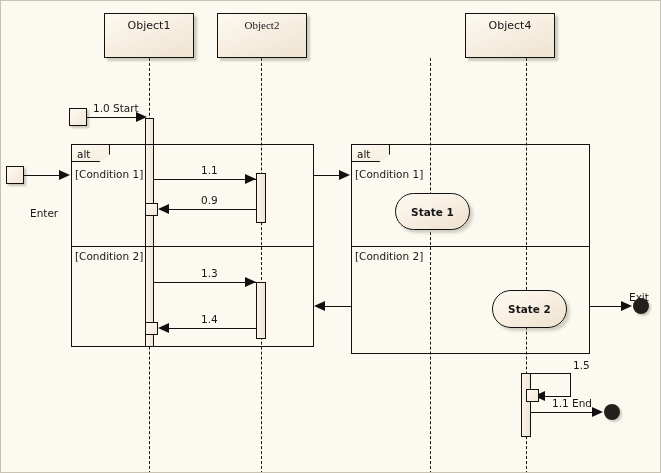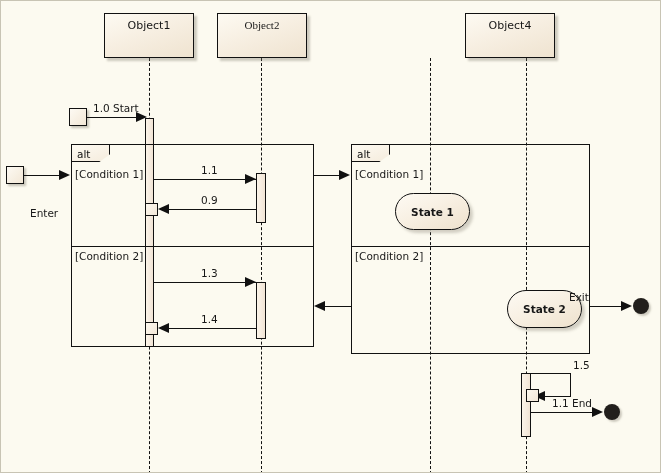--- a/index.html
+++ b/index.html
@@ -237,27 +237,27 @@
   <div class="hline" style="left:313px; top:174px; width:28px;"></div>
   <div class="arrowhead arrow-right" style="left:338px; top:169px;"></div>
 
   <div class="hline" style="left:316px; top:305px; width:34px;"></div>
   <div class="arrowhead arrow-left" style="left:313px; top:300px;"></div>
 
   <div class="state" style="left:394px; top:192px; width:75px; height:37px;">
     <span class="label">State 1</span>
   </div>
 
-  <div class="state" style="left:506px; top:289px; width:75px; height:38px;">
+  <div class="state" style="left:491px; top:289px; width:75px; height:38px;">
     <span class="label">State 2</span>
   </div>
 
   <div class="hline" style="left:589px; top:305px; width:37px;"></div>
   <div class="arrowhead arrow-right" style="left:620px; top:300px;"></div>
-  <div class="msg-label" style="left:568px; top:290px;">Exit</div>
+  <div class="msg-label" style="left:628px; top:290px;">Exit</div>
   <div class="endnode" style="left:632px; top:297px;"></div>
 
   <div class="activation" style="left:520px; top:372px; width:10px; height:64px;"></div>
 
   <div class="hline" style="left:530px; top:372px; width:40px;"></div>
   <div class="vline" style="left:569px; top:372px; height:23px;"></div>
   <div class="hline" style="left:540px; top:395px; width:30px;"></div>
   <div class="arrowhead arrow-left" style="left:533px; top:390px;"></div>
   <div class="msg-label" style="left:534px; top:358px;margin-left:38px;">1.5</div>
   <div class="minisq" style="left:525px; top:388px; width:13px; height:13px;"></div>

